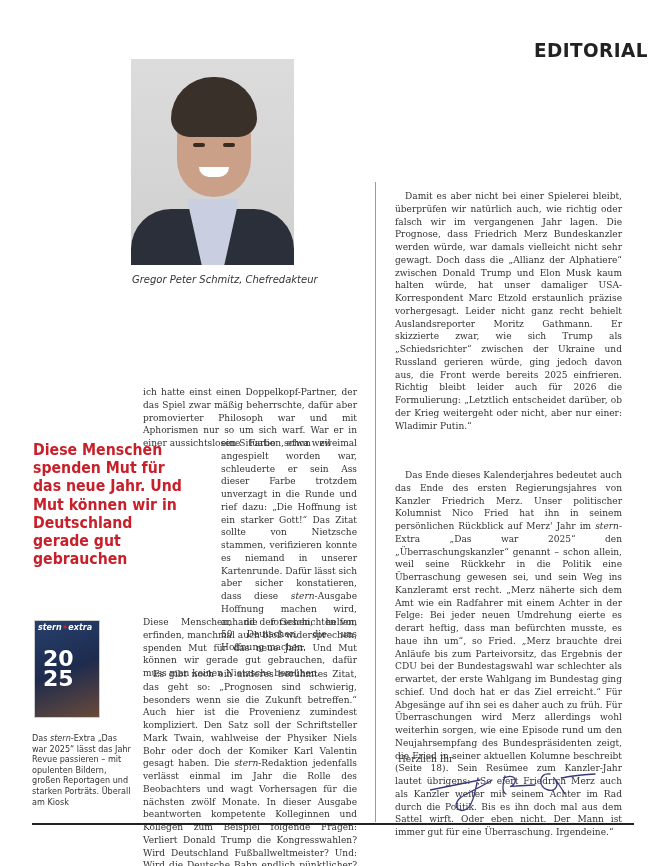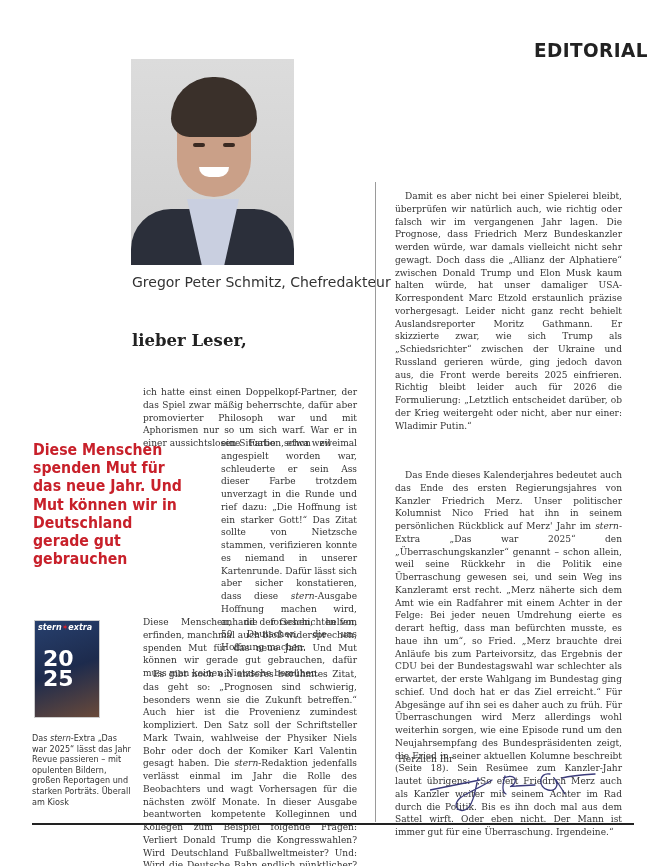--- a/index.html
+++ b/index.html
@@ -15,21 +15,21 @@
   .portrait {
     position: absolute; left: 131px; top: 59px; width: 163px; height: 206px;
     background: linear-gradient(180deg, #dcdcdc 0%, #cfcfcf 100%); overflow: hidden;
   }
   .portrait .hair { position: absolute; left: 40px; top: 18px; width: 86px; height: 60px; background: #3a302a; border-radius: 45px 45px 20px 20px; }
   .portrait .face { position: absolute; left: 46px; top: 38px; width: 74px; height: 100px; background: #caa088; border-radius: 36px 36px 40px 40px; }
   .portrait .smile { position: absolute; left: 68px; top: 108px; width: 30px; height: 10px; background: #fff; border-radius: 0 0 15px 15px; }
   .portrait .eye { position: absolute; top: 84px; width: 12px; height: 4px; background: #3a2a22; border-radius: 3px; }
   .portrait .jacket { position: absolute; left: 0; top: 150px; width: 163px; height: 70px; background: #2b2f3a; border-radius: 40px 40px 0 0; }
   .portrait .shirt { position: absolute; left: 56px; top: 140px; width: 52px; height: 70px; background: #c9cfe0; clip-path: polygon(0 0, 100% 0, 70% 100%, 30% 100%); }
-  .caption { position: absolute; left: 132px; top: 274px; font-family: "DejaVu Sans", sans-serif; font-size: 14px; color: #333; }
+  .caption { position: absolute; left: 132px; top: 274px; font-family: "DejaVu Sans", sans-serif; font-size: 10px; color: #333; font-style: italic; }
   .salutation { position: absolute; left: 132px; top: 331px; font-family: "DejaVu Serif", serif; font-weight: bold; font-size: 16.5px; line-height: 19px; color: #222; }
   .body-text { font-family: "DejaVu Serif", serif; font-size: 9.05px; line-height: 12.75px; color: #333; text-align: justify; }
   .body-text p { margin: 12px; }
   .col1-top { position: absolute; left: 131px; top: 374px; width: 238px; }
   .col1-wrap { position: absolute; left: 209px; top: 425px; width: 160px; }
   .col1-bottom { position: absolute; left: 131px; top: 604px; width: 238px; }
   .col1-second { position: absolute; left: 131px; top: 656px; width: 238px; }
   .pullquote {
     position: absolute; left: 33px; top: 441px; width: 170px;
     font-family: "DejaVu Sans", sans-serif; font-weight: bold; font-size: 15.2px; line-height: 18.2px;
@@ -67,21 +67,20 @@
   <div class="shirt"></div>
   <div class="face"></div>
   <div class="hair"></div>
   <div class="eye" style="left:62px"></div>
   <div class="eye" style="left:92px"></div>
   <div class="smile"></div>
 </div>
 <div class="caption">Gregor Peter Schmitz, Chefredakteur</div>
 
 <div class="salutation">
-  <div>lieber Leser,</div>
 </div>
 
 <div class="body-text col1-top">
   <p>ich hatte einst einen Doppelkopf-Partner, der das Spiel zwar mäßig beherrschte, dafür aber promovierter Philosoph war und mit Aphorismen nur so um sich warf. War er in einer aussichtslosen Situation, etwa weil</p>
 </div>
 
 <div class="pullquote">Diese Menschen spenden Mut für das neue Jahr. Und Mut können wir in Deutschland gerade gut gebrauchen</div>
 
 <div class="body-text col1-wrap">
   <p><span>eine Farbe schon zweimal angespielt worden war, schleuderte er sein Ass dieser Farbe trotzdem unverzagt in die Runde und rief dazu: „Die Hoffnung ist ein starker Gott!“ Das Zitat sollte von Nietzsche stammen, verifizieren konnte es niemand in unserer Kartenrunde. Dafür lässt sich aber sicher konstatieren, dass diese </span><em>stern</em><span>-Ausgabe Hoffnung machen wird, anhand der Geschichten von 50 Deutschen, die uns Hoffnung machen.</span></p>

